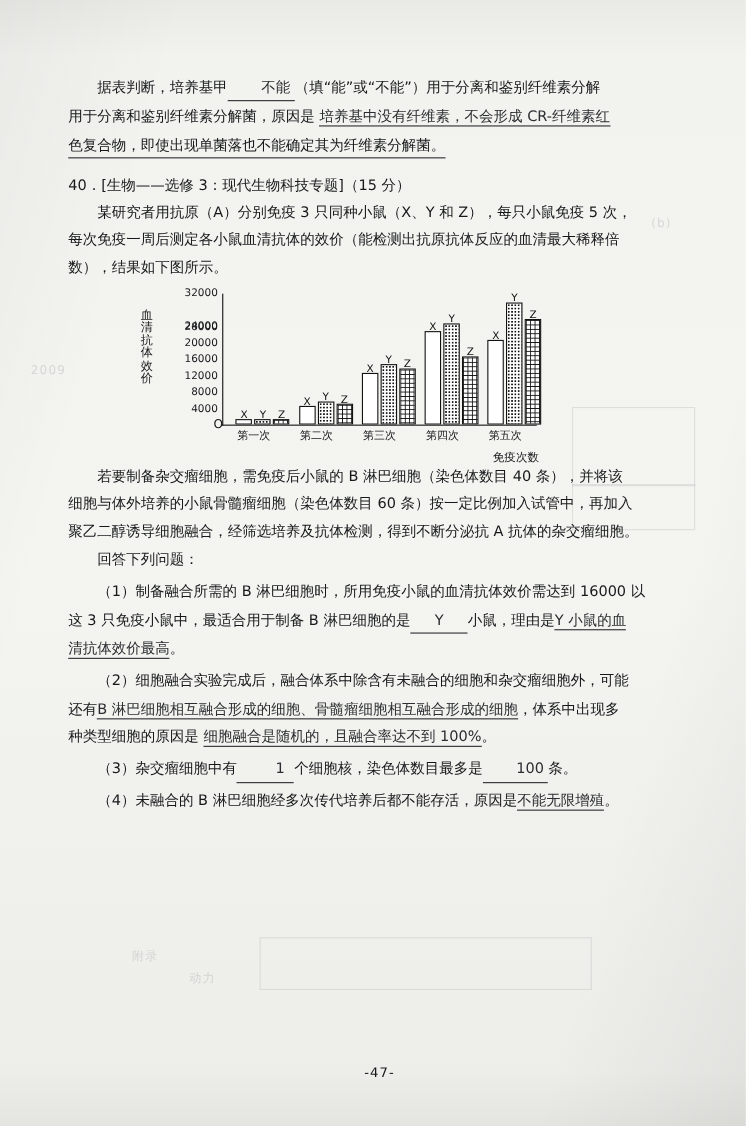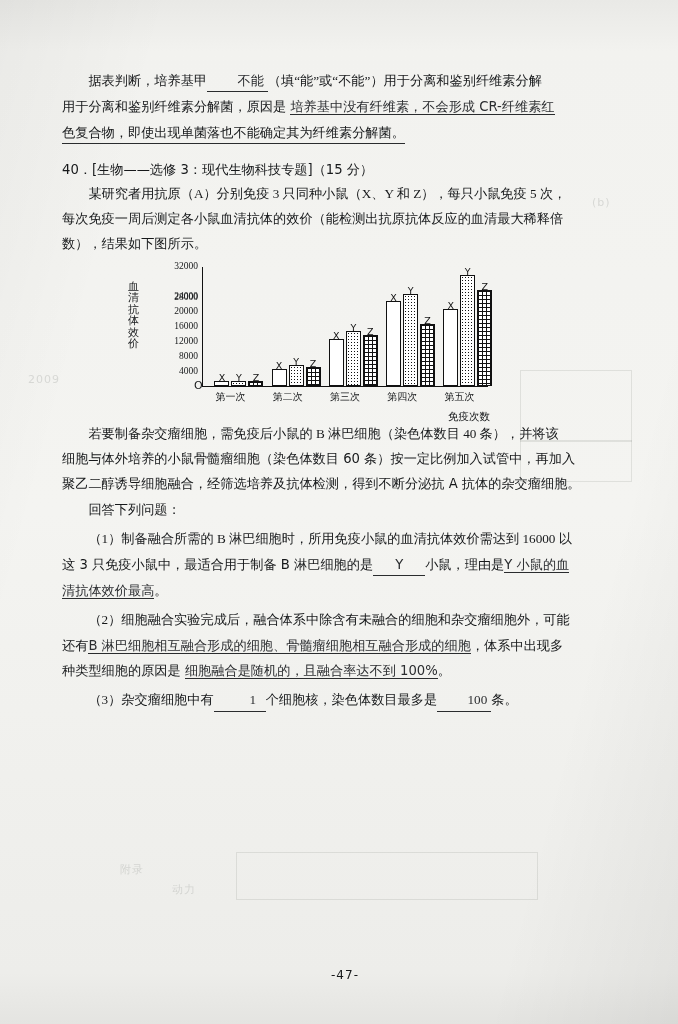--- a/index.html
+++ b/index.html
@@ -33,21 +33,21 @@
   }
 
   #content{
     position:absolute;
     left:62px; top:70px; width:560px;
     font-size:13.2px;
     line-height:1.62;
     color:#16181a;
   }
   p{margin:0 0 4px 0;}
-  .indent{text-indent:2em;font-family:Liberation Serif, serif;}
+  .indent{text-indent:2em;}
   .blank{ display:inline-block; min-width:44px; text-align:center; border-bottom:1px solid #2a2c2e; padding:0 4px;}
   .hand{ color:#2b2d30; }
   .ul{ border-bottom:1px solid #2a2c2e; }
 
   .q-head{ margin-top:9px; margin-bottom:2px;}
   .q-num{ }
 
   
   #chart-wrap{
     position:relative;
@@ -65,21 +65,21 @@
     width:16px;
     font-size:11px;
     line-height:1.05;
     color:#16181a;
     letter-spacing:0;
   }
   .yticks{
     position:absolute; left:0; top:0; width:40px;
     font-size:9.5px; color:#16181a; text-align:right;
   }
-  .ytick{ position:absolute; right:0; transform:translateY(-50%); white-space:nowrap;font-family:Liberation Serif, serif;}
+  .ytick{ position:absolute; right:0; transform:translateY(-50%); white-space:nowrap;}
   .plot{
     position:absolute; left:44px; top:4px; right:0; bottom:26px;
     border-left:1.4px solid #111; border-bottom:1.4px solid #111;
   }
   .grp{
     position:absolute; bottom:0; display:flex; align-items:flex-end; gap:2px; height:100%;
   }
   .bar{ width:13px; background:#fff; border:1px solid #111; position:relative;}
   .bar.dots{
     background-image:radial-gradient(#111 0.7px, transparent 0.8px);
@@ -111,21 +111,21 @@
     color:#16181a;
     letter-spacing:1px;
   }
 </style>
 </head>
 <body>
 
 <div id="page">
 
   <div class="ghost" style="left:592px;top:196px;">(b)</div>
-  <div class="ghost" style="left:28px;top:330px;margin-top:43px;">2009</div>
+  <div class="ghost" style="left:28px;top:330px;">2009</div>
   <div class="ghostbox" style="left:520px;top:370px;width:110px;height:70px;"></div>
   <div class="ghostbox" style="left:520px;top:440px;width:110px;height:40px;"></div>
   <div class="ghost" style="left:120px;top:862px;">附录</div>
   <div class="ghost" style="left:172px;top:882px;">动力</div>
   <div class="ghostbox" style="left:236px;top:852px;width:300px;height:46px;"></div>
 
   <div id="content">
 
     
     <p class="indent">
@@ -249,17 +249,20 @@
       <span>种类型细胞的原因是</span>
       <span class="ul hand">细胞融合是随机的，且融合率达不到 100%</span><span>。</span>
     </p>
 
     
     <p class="indent" style="margin-top:8px;">
       <span>（3）杂交瘤细胞中有</span><span class="blank hand">1</span><span>个细胞核，染色体数目最多是</span><span class="blank hand">100</span><span>条。</span>
     </p>
 
     
+    <p class="indent" style="margin-top:6px;">
+      <span>（4）未融合的 B 淋巴细胞经多次传代培养后都不能存活，原因是</span><span class="ul hand">不能无限增殖</span><span>。</span>
+    </p>
 
   </div>
 
   <div id="footer">-47-</div>
 </div>
 
 </body></html>

